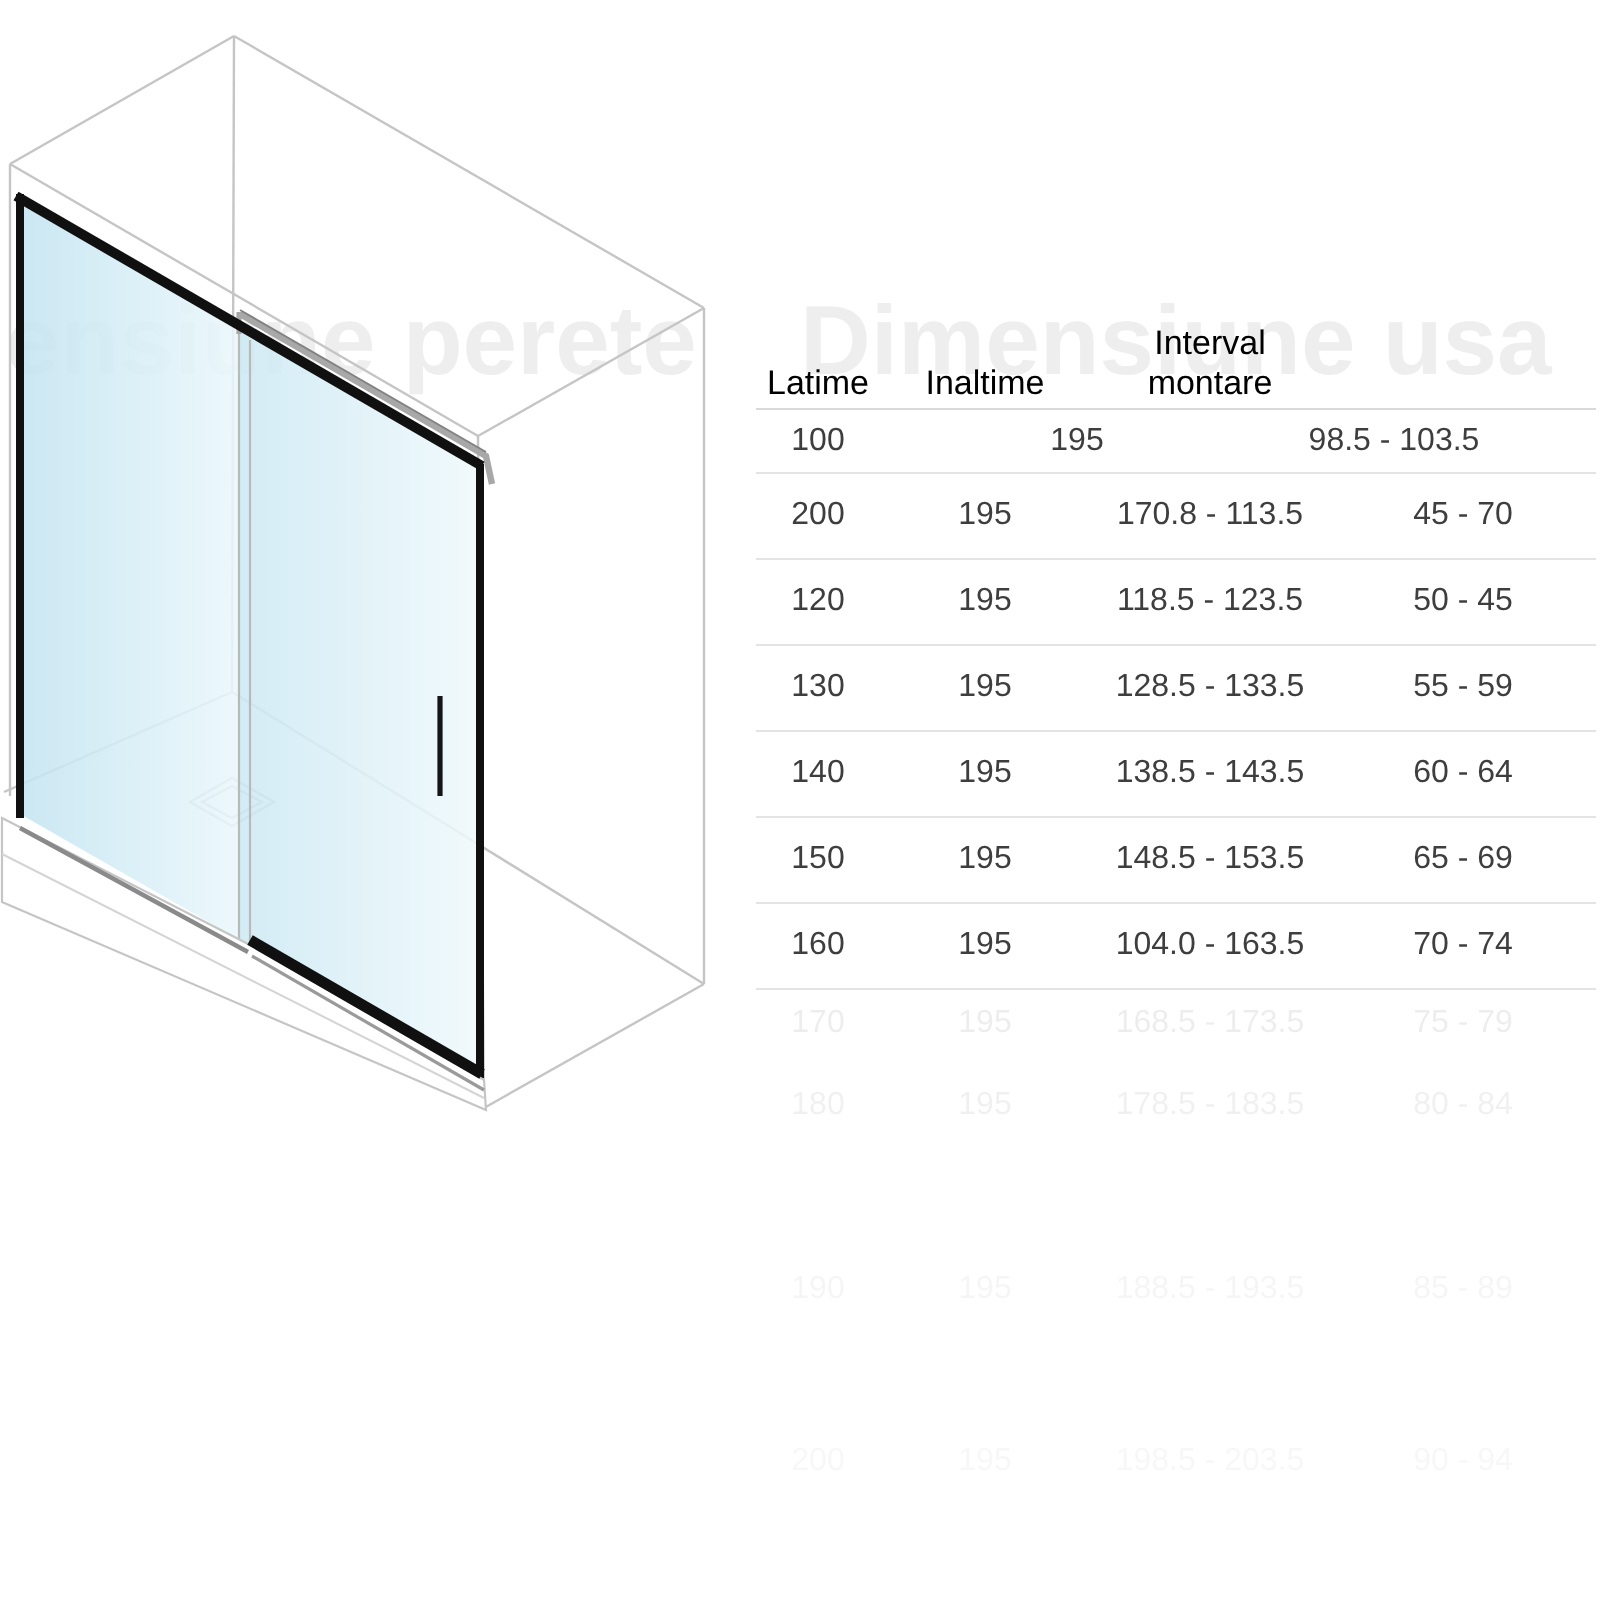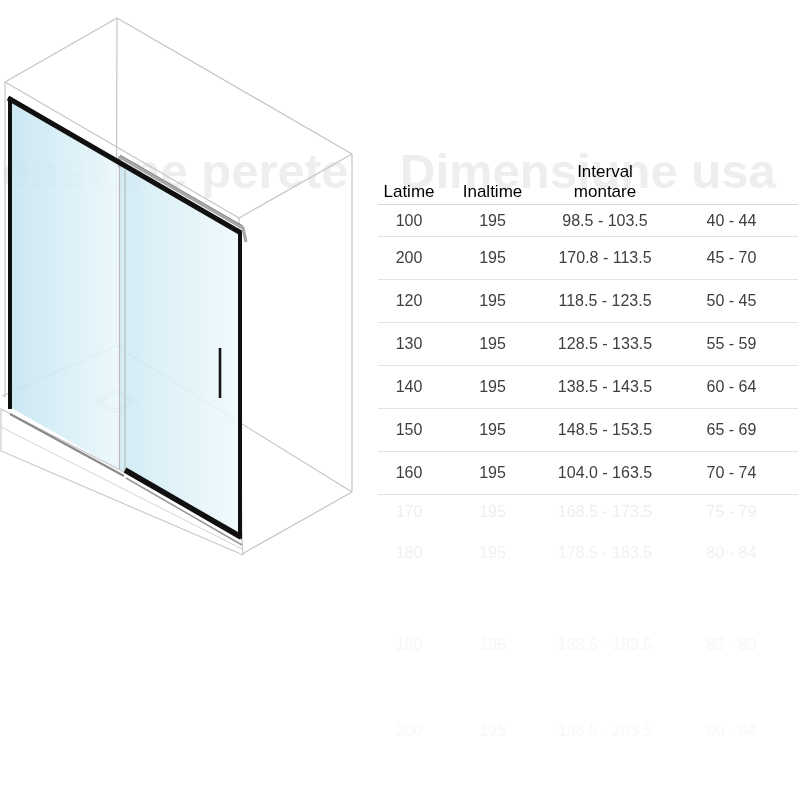--- a/index.html
+++ b/index.html
@@ -16,21 +16,21 @@
   #illus{position:absolute;left:0;top:0;z-index:1;}
 
   
   .dim-table{position:absolute;left:378px;top:158px;width:420px;z-index:2;
              color:#3e3e3e;font-size:16px;}
   .grid{display:grid;grid-template-columns:62px 105px 120px 133px;}
   .hdr-row{align-items:end;border-bottom:1px solid #d9d9d9;padding-bottom:2px;min-height:44px;}
   .hdr{font-weight:normal;color:#000000;font-size:17px;text-align:center;align-self:end;}
   .hdr-small{font-size:13px;line-height:15px;max-width:126px;justify-self:center;}
   .row{align-items:center;border-bottom:1px solid #e4e4e4;height:42px;}
-  .row.first{height:31px;}
+  .row.first{height:31px;gap:46px;}
   .cell{text-align:center;}
   .ghost{position:absolute;left:378px;width:420px;height:42px;z-index:2;
          color:#3e3e3e;font-size:16px;align-items:center;}
 </style>
 </head>
 <body>
 
 <div class="watermark" id="wm-left">Dimensiune perete</div>
 <div class="watermark" id="wm-right">Dimensiune usa</div>
 

